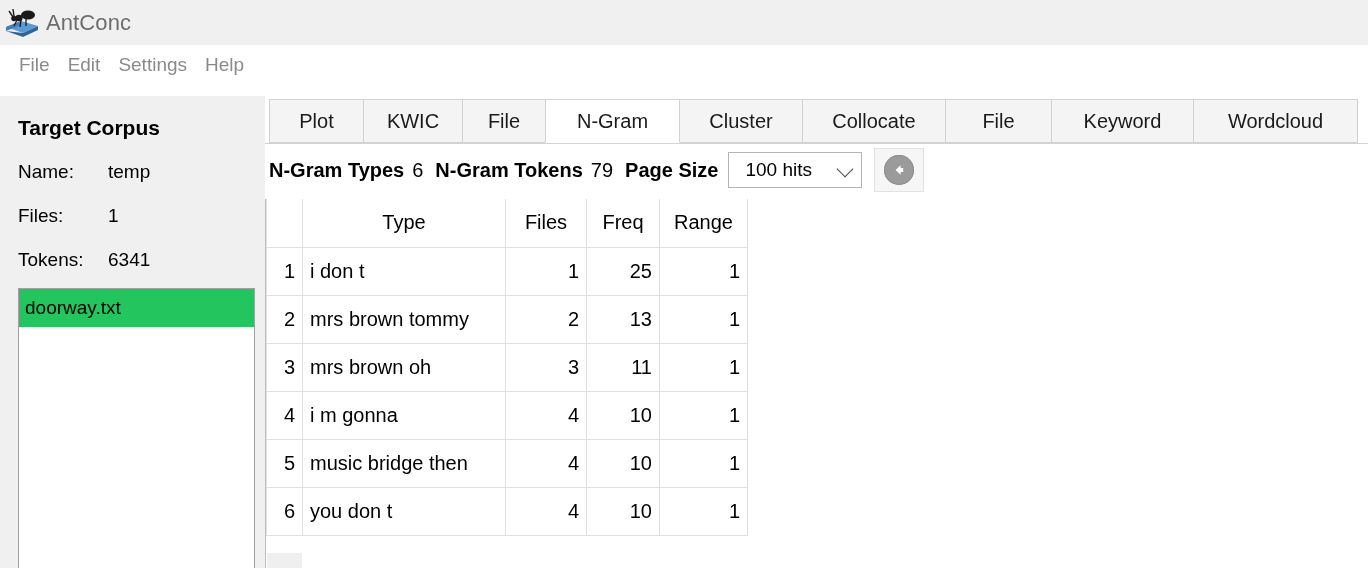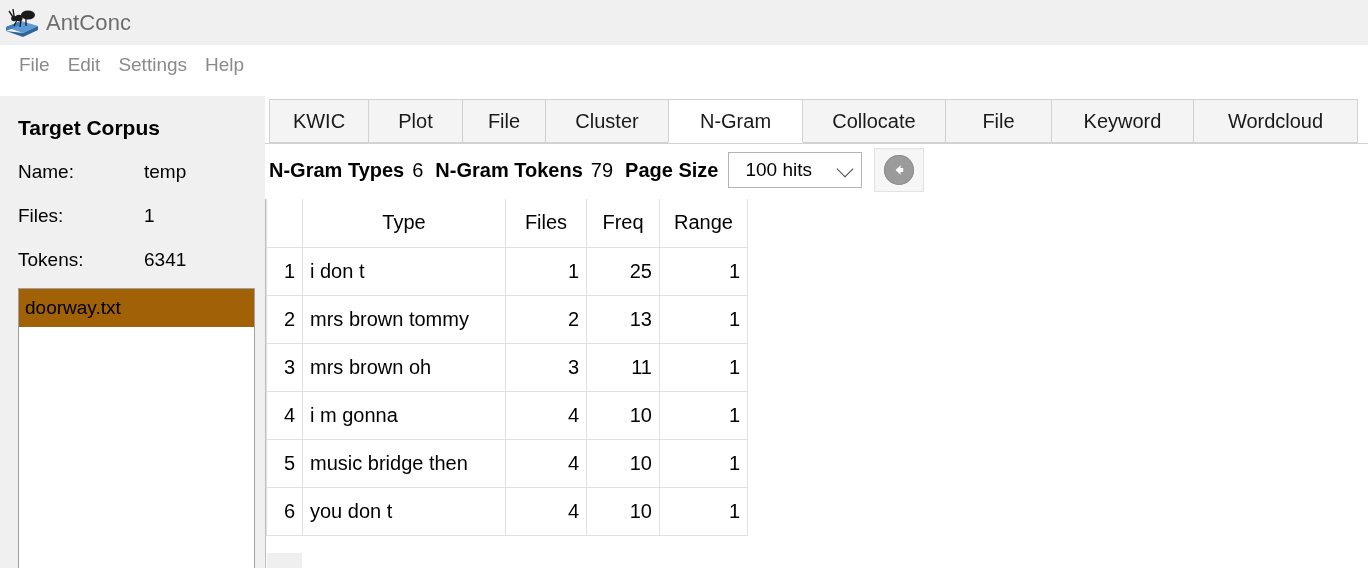--- a/index.html
+++ b/index.html
@@ -79,21 +79,20 @@
     font-weight: bold;
     color: #000;
     white-space: nowrap;
   }
   .info-row {
     position: absolute;
     left: 18px;
     font-size: 19px;
     white-space: nowrap;
     display: flex;
-    gap: 36px;
   }
   .info-row .k { display: inline-block; width: 90px; }
   .info-row .v { display: inline-block; }
   .info-name   { top: 65px; }
   .info-files  { top: 109px; }
   .info-tokens { top: 153px; }
 
   .filelist {
     position: absolute;
     left: 18px; top: 192px;
@@ -105,21 +104,21 @@
     overflow: hidden;
   }
   .file-item {
     height: 38px;
     line-height: 38px;
     padding-left: 6px;
     font-size: 19px;
     white-space: nowrap;
     box-sizing: border-box;
   }
-  .file-item.selected { background: #a16207; }
+  .file-item.selected { background: #22c55e; }
 
   
   .main {
     position: absolute;
     left: 265px; top: 85px;
     width: 1103px; height: 483px;
     background: #ffffff;
     box-sizing: border-box;
   }
 
@@ -343,25 +342,25 @@
     </div>
 
     <div class="filelist">
       <div class="file-item selected">doorway.txt</div>
     </div>
   </div>
 
   <div class="main">
 
     <div class="tabbar">
+      <div class="tab" style="width:95px">Plot</div>
       <div class="tab" style="width:100px">KWIC</div>
-      <div class="tab" style="width:95px">Plot</div>
       <div class="tab" style="width:84px">File</div>
+      <div class="tab active" style="width:135px">N-Gram</div>
       <div class="tab" style="width:124px">Cluster</div>
-      <div class="tab active" style="width:135px">N-Gram</div>
       <div class="tab" style="width:144px">Collocate</div>
       <div class="tab" style="width:107px">File</div>
       <div class="tab" style="width:143px">Keyword</div>
       <div class="tab" style="width:165px">Wordcloud</div>
     </div>
 
     <div class="toolbar">
       <span class="stat-label">N-Gram Types</span>
       <span class="stat-value">6</span>
       <span class="stat-label">N-Gram Tokens</span>

